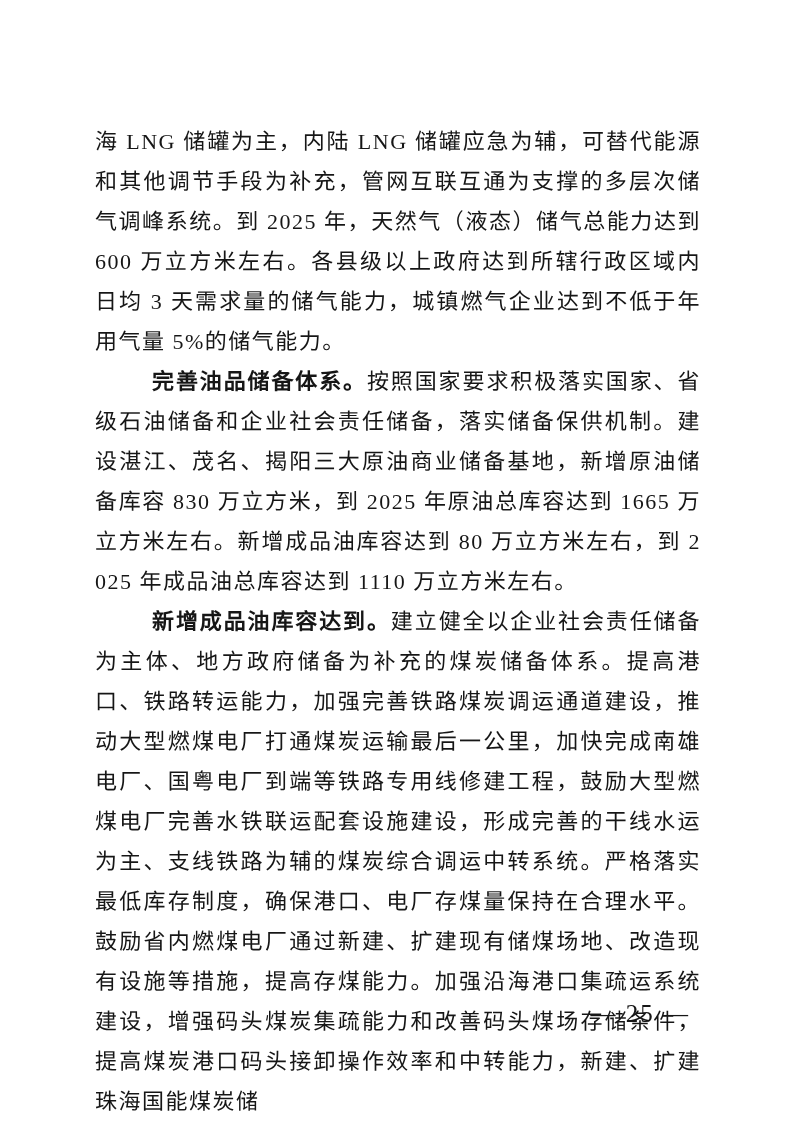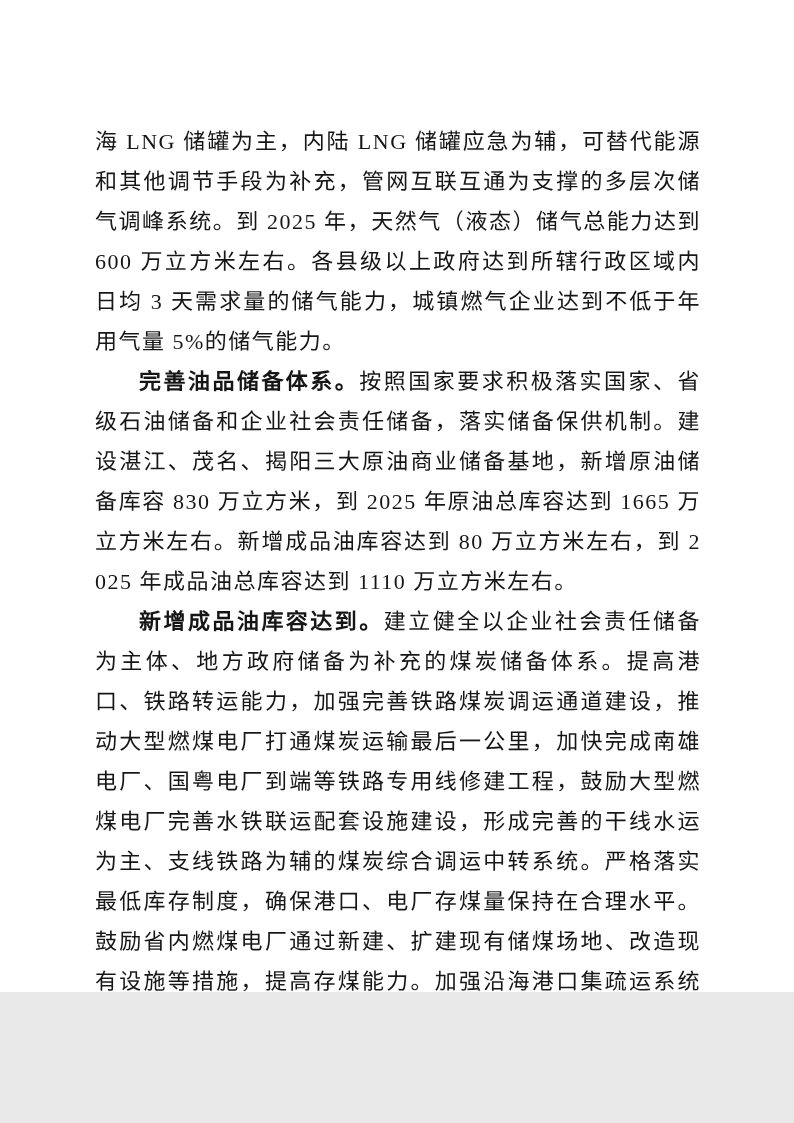--- a/index.html
+++ b/index.html
@@ -3,21 +3,21 @@
   <meta charset="utf-8">
   <style>
     html, body {
       margin: 0;
       padding: 0;
       background: #e9e9e9;
     }
     .page {
       position: relative;
       width: 794px;
-      height: 992px;
+      height: 1123px;
       margin: 0 auto;
       background: #ffffff;
       overflow: hidden;
       font-family: "Liberation Serif", "DejaVu Serif", serif;
     }
     .content {
       position: absolute;
       left: 95px;
       top: 122px;
       width: 606px;
@@ -32,20 +32,21 @@
       text-justify: inter-character;
       word-break: break-all;
     }
     .para.indented {
       text-indent: 2em;
     }
     .para-lead {
       font-weight: 700;
       font-family: "Liberation Sans", "DejaVu Sans", sans-serif;
       letter-spacing: 1.5px;
+      margin-left: 13px;
     }
     .para-body {
       font-weight: 400;
     }
     .page-footer {
       position: absolute;
       top: 1000px;
       right: 104px;
       font-size: 25px;
       line-height: 28px;

